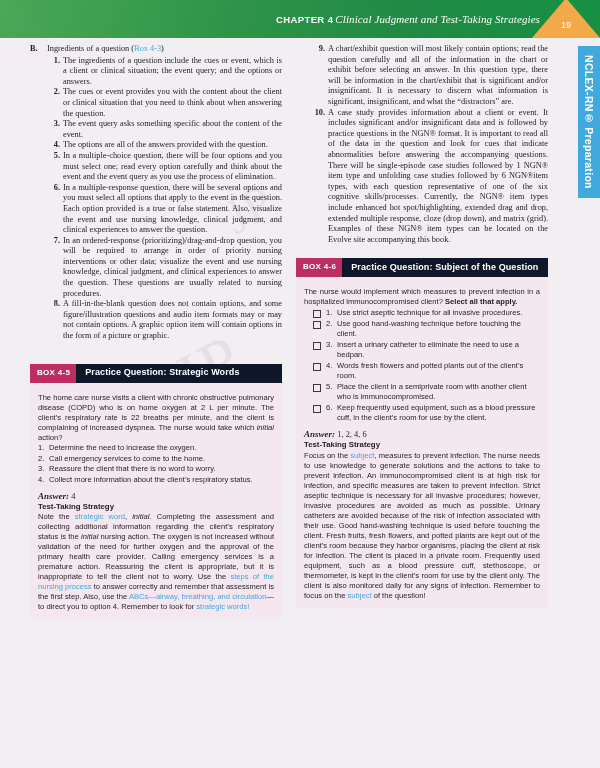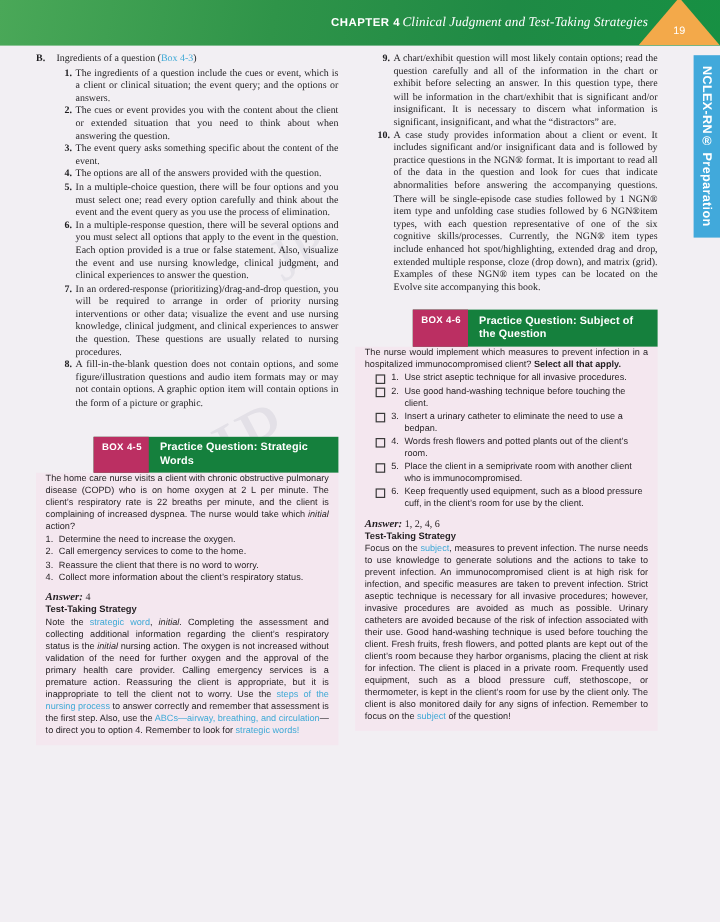--- a/index.html
+++ b/index.html
@@ -92,40 +92,39 @@
   .lvl-n .mk{
     width:13px;flex:0 0 13px;font-weight:bold;text-align:right;
     padding-right:3px;box-sizing:content-box;
   }
   .lvl-n .tx{flex:1;text-align:justify;hyphens:auto;}
   .xref{color:#3fa9d6;}
 
   
   .box{margin-top:10px;}
   .box-head{
-    background:#15803d;display:flex;align-items:flex-end;
+    background:#0f172a;display:flex;align-items:flex-end;
     min-height:17px;
-    margin-left:48px;
   }
   .box-tag{
     background:#bb2f62;color:#ffffff;
     font-family:"Liberation Sans", sans-serif;
     font-weight:bold;font-size:8px;letter-spacing:.3px;
     padding:4px 6px 4px 7px;white-space:nowrap;align-self:stretch;
     display:flex;align-items:flex-start;padding-top:4px;
   }
   .box-title{
     color:#ffffff;
     font-family:"Liberation Sans", sans-serif;
     font-weight:bold;font-size:9px;letter-spacing:.1px;
     padding:3.5px 6px 4px 9px;line-height:11.5px;
   }
   .box-body{
     background:#f4e7ef;
-    padding:0 8px 7px 8px;
+    padding:10px 8px 7px 8px;
     font-family:"Liberation Sans", sans-serif;
     font-size:7.6px;line-height:10px;color:#231f22;
   }
   .box-body p{margin:0 0 0 0;text-align:justify;}
   .q-list{margin:0;padding:0;list-style:none;}
   .q-list li{
     display:flex;margin-top:.5px;
   }
   .q-list li .num{width:11px;flex:0 0 11px;}
   .q-list li .txt{flex:1;}
@@ -187,21 +186,21 @@
       <span class="mk">B.</span>
       <span class="tx"><span>Ingredients of a question (</span><span class="xref">Box 4-3</span><span>)</span></span>
     </div>
 
     <div class="lvl-n">
       <span class="mk">1.</span>
       <span class="tx">The ingredients of a question include the cues or event, which is a client or clinical situation; the event query; and the options or answers.</span>
     </div>
     <div class="lvl-n">
       <span class="mk">2.</span>
-      <span class="tx">The cues or event provides you with the content about the client or extended situation that you need to think about when answering the question.</span>
+      <span class="tx">The cues or event provides you with the content about the client or clinical situation that you need to think about when answering the question.</span>
     </div>
     <div class="lvl-n">
       <span class="mk">3.</span>
       <span class="tx">The event query asks something specific about the content of the event.</span>
     </div>
     <div class="lvl-n">
       <span class="mk">4.</span>
       <span class="tx">The options are all of the answers provided with the question.</span>
     </div>
     <div class="lvl-n">

